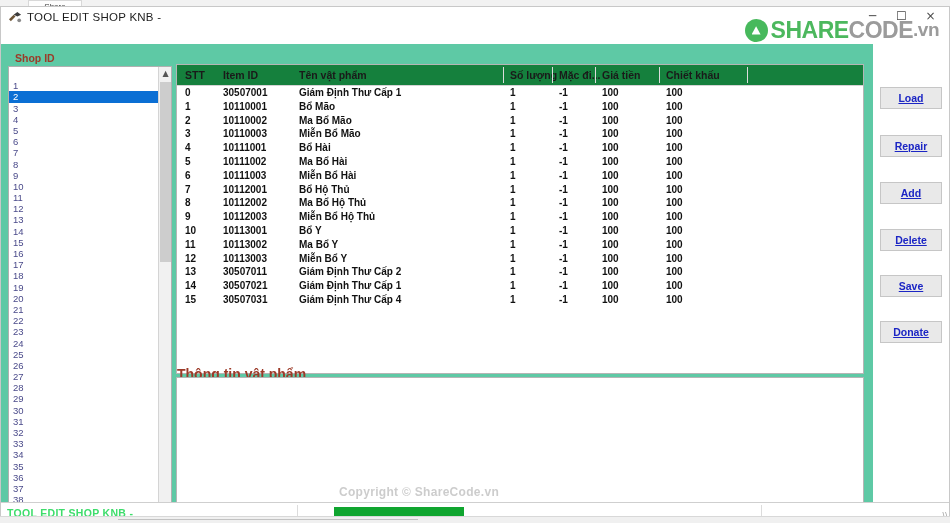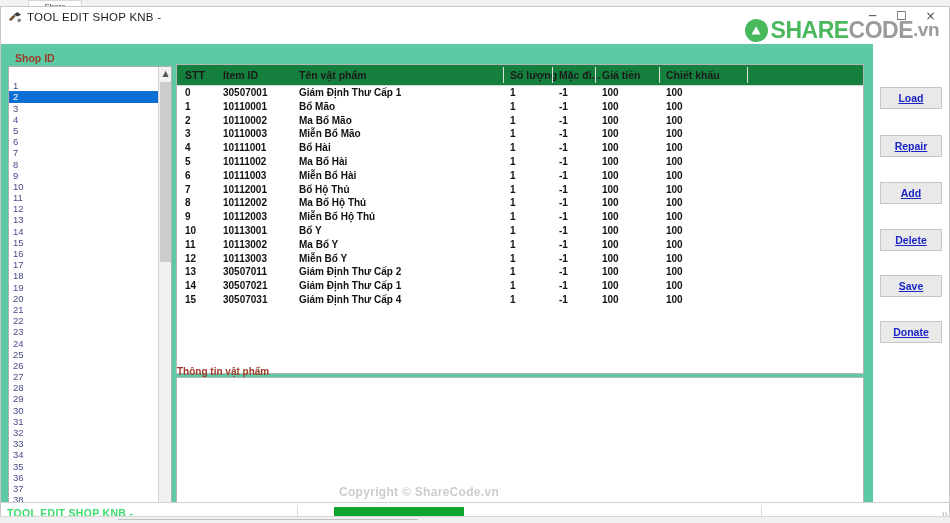--- a/index.html
+++ b/index.html
@@ -289,21 +289,21 @@
     opacity: .75;
     letter-spacing: .5px;
     pointer-events: none;
   }
 
   
   #info-label {
     position: absolute;
     left: 176px;
     top: 322px;
-    font-size: 10px;
+    font-size: 14px;
     font-weight: bold;
     color: #9c3a28;
   }
   #info-box {
     position: absolute;
     left: 175px;
     top: 333px;
     width: 688px;
     height: 145px;
     background: #ffffff;

